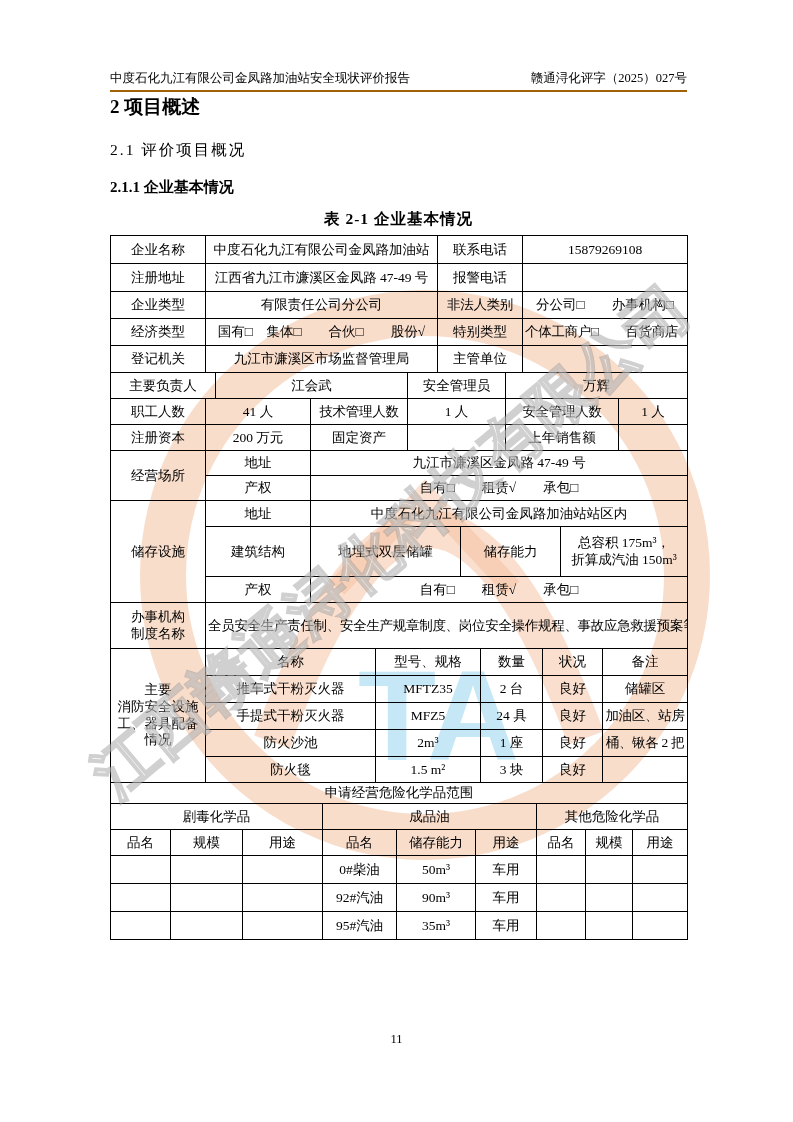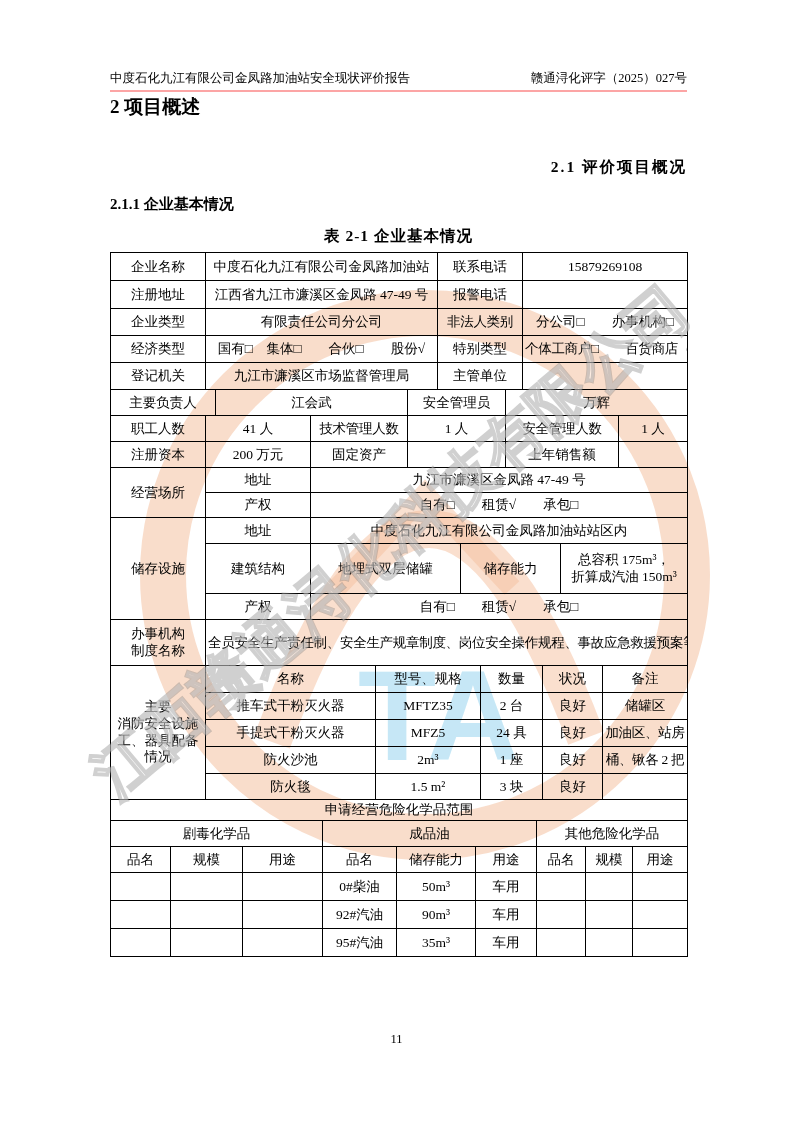--- a/index.html
+++ b/index.html
@@ -1,25 +1,25 @@
 <!DOCTYPE html>
 <html><head>
 <meta charset="utf-8">
 <style>
   html,body{margin:0;padding:0;background:#e8e8e8;}
   .page{position:relative;width:793px;height:1122px;background:#ffffff;margin:0 auto;
         font-family:"Liberation Serif","DejaVu Serif",serif;color:#000;overflow:hidden;}
   .content{position:relative;z-index:1;padding:70px 0 0 110px;width:577px;}
   
   .doc-header{display:flex;justify-content:space-between;align-items:flex-end;
-              border-bottom:2px solid #fca5a5;padding-bottom:3px;font-size:12.5px;}
+              border-bottom:2px solid #a16207;padding-bottom:3px;font-size:12.5px;}
   .doc-header .hr{font-weight:normal;}
   
   .h1{font-size:19px;font-weight:bold;margin:2px 0 0 0;}
-  .h2{font-size:15.5px;font-weight:bold;margin:37px 0 0 0;letter-spacing:2px;text-align:right;}
+  .h2{font-size:15.5px;font-weight:normal;margin:20px 0 0 0;letter-spacing:2px;}
   .h3{font-size:15px;font-weight:bold;margin:17px 0 0 0;}
   .caption{font-size:15.5px;font-weight:bold;text-align:center;margin:12px 0 6px 0;letter-spacing:1px;}
   
   table.t{border-collapse:collapse;table-layout:fixed;width:577px;margin-top:-1px;}
   table.t td{border:1px solid #000;text-align:center;vertical-align:middle;
              font-size:13.5px;padding:1px 2px;overflow:hidden;}
   td.nw{white-space:nowrap;}
   td.pl{white-space:pre-line;line-height:1.25;}
   td.small{font-size:13px;letter-spacing:-0.3px;padding:1px 0;}
   .pagenum{position:absolute;left:0;width:793px;top:1032px;text-align:center;font-size:12.5px;z-index:1;}

